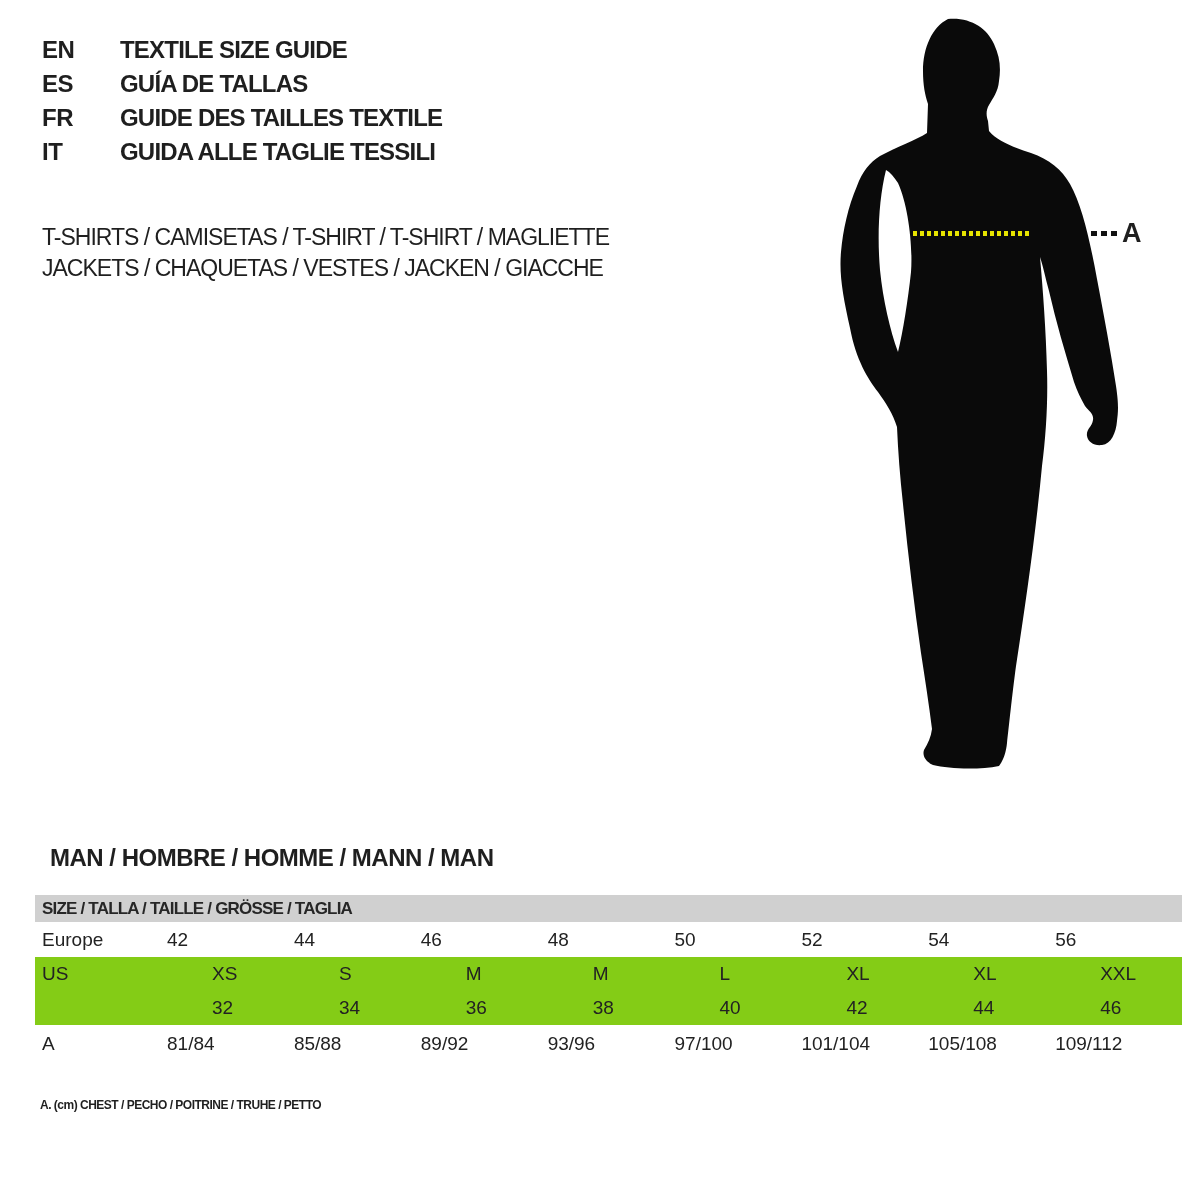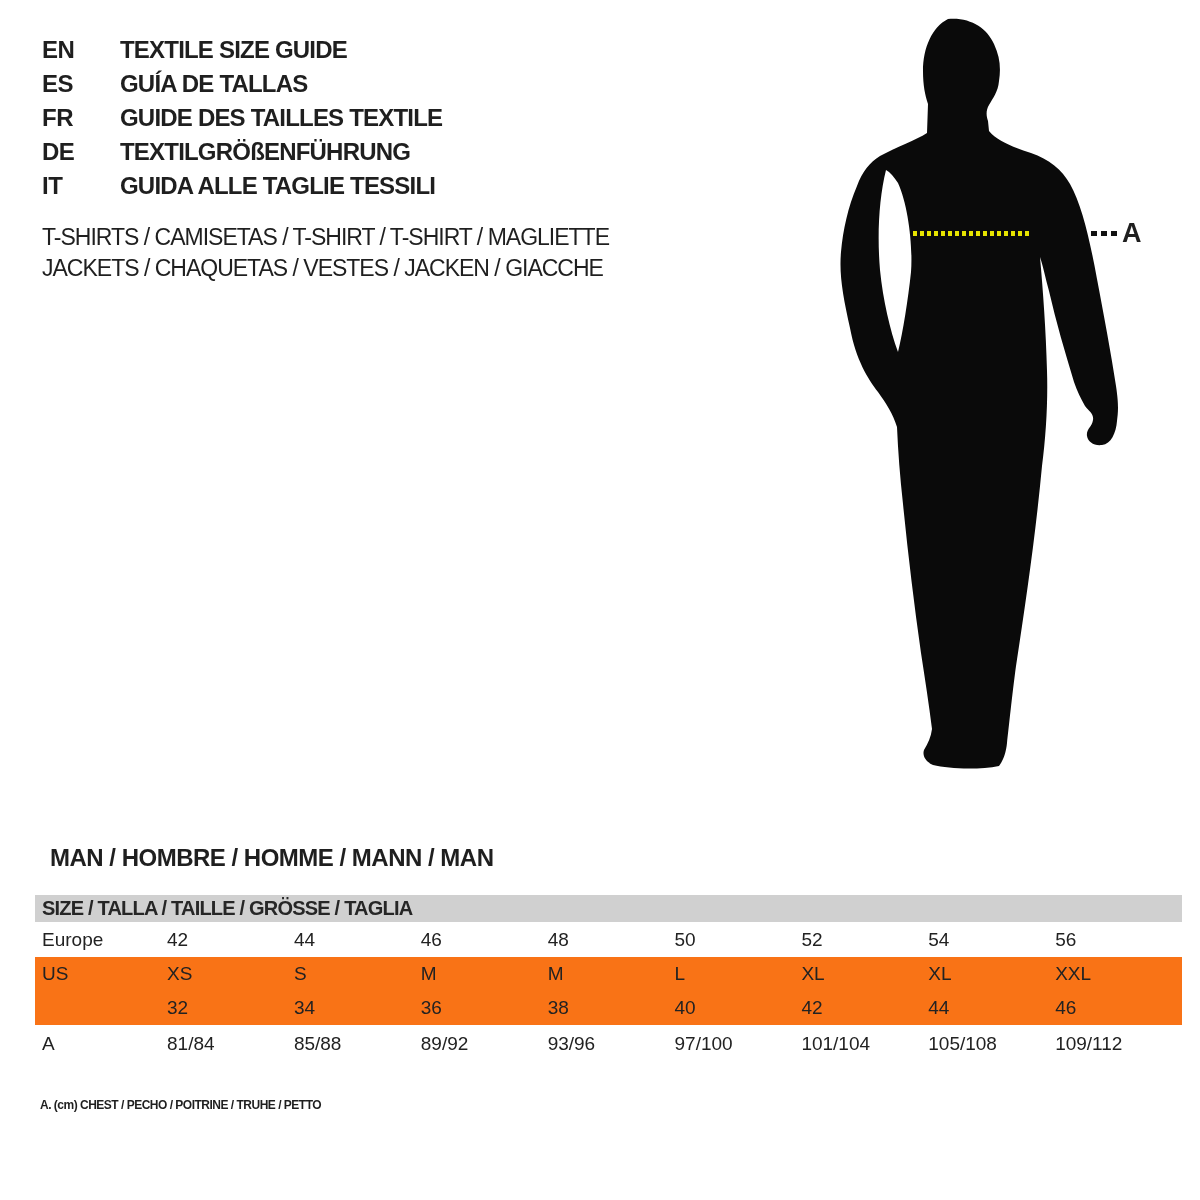--- a/index.html
+++ b/index.html
@@ -27,25 +27,25 @@
     position:absolute; left:1091px; top:231px; width:27px; height:5px;
     background:repeating-linear-gradient(to right, #111 0px, #111 6px, transparent 6px, transparent 10px);
   }
   .measure-label { position:absolute; left:1122px; top:218px; font-size:27px; font-weight:700; }
   
   .section-title { position:absolute; left:42px; top:844px; font-size:24px; font-weight:700; letter-spacing:-0.5px;margin-left:8px; }
   
   .size-table { position:absolute; left:35px; top:895px; width:1147px; }
   .size-table .banner {
     height:27px; line-height:27px; background:#d0d0d0; color:#262626;
-    font-size:20px; font-weight:700; letter-spacing:-0.8px; padding-left:7px;
+    font-size:17px; font-weight:700; letter-spacing:-0.8px; padding-left:7px;
     box-sizing:border-box;
   }
   .trow { display:flex; align-items:center; }
-  .trow.shaded { background:#f97316; }
+  .trow.shaded { background:#84cc16;gap:45px; }
   .trow.r0 { height:35px; }
   .trow.r1 { height:34px; }
   .trow.r2 { height:34px; }
   .trow.r3 { height:37px; }
   .tlabel { width:132px; padding-left:7px; box-sizing:border-box; font-size:19px; color:#222; }
   .tcell { flex:1; text-align:left; font-size:19px; color:#222; }
   
   .footnote { position:absolute; left:40px; top:1098px; font-size:12px; font-weight:700; letter-spacing:-0.5px; }
 </style>
 </head>
@@ -58,24 +58,20 @@
       <span class="lang-code">EN</span>
       <span class="lang-label">TEXTILE SIZE GUIDE</span>
     </div>
     <div class="lang-row">
       <span class="lang-code">ES</span>
       <span class="lang-label">GUÍA DE TALLAS</span>
     </div>
     <div class="lang-row">
       <span class="lang-code">FR</span>
       <span class="lang-label">GUIDE DES TAILLES TEXTILE</span>
-    </div>
-    <div class="lang-row">
-      <span class="lang-code">DE</span>
-      <span class="lang-label">TEXTILGRÖßENFÜHRUNG</span>
     </div>
     <div class="lang-row">
       <span class="lang-code">IT</span>
       <span class="lang-label">GUIDA ALLE TAGLIE TESSILI</span>
     </div>
   </div>
 
   <div class="category-block">
     <div class="category-line">T-SHIRTS / CAMISETAS / T-SHIRT / T-SHIRT / MAGLIETTE</div>
     <div class="category-line">JACKETS / CHAQUETAS / VESTES / JACKEN / GIACCHE</div>

